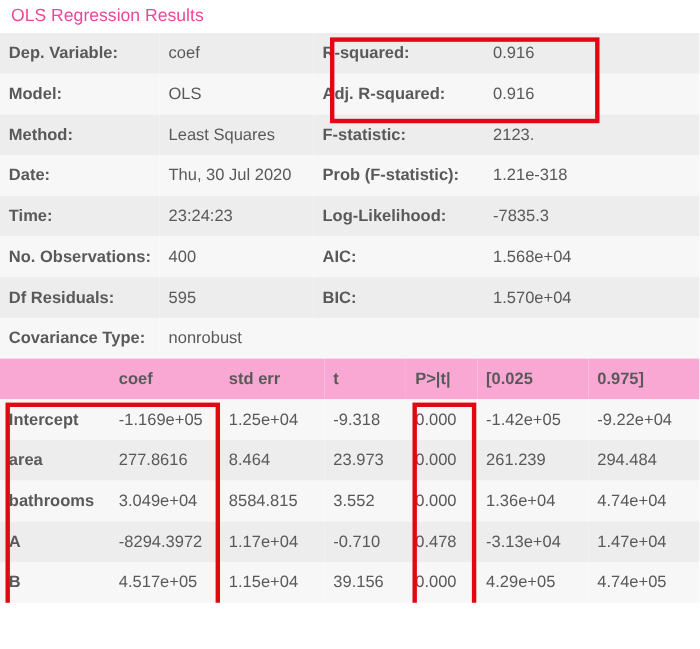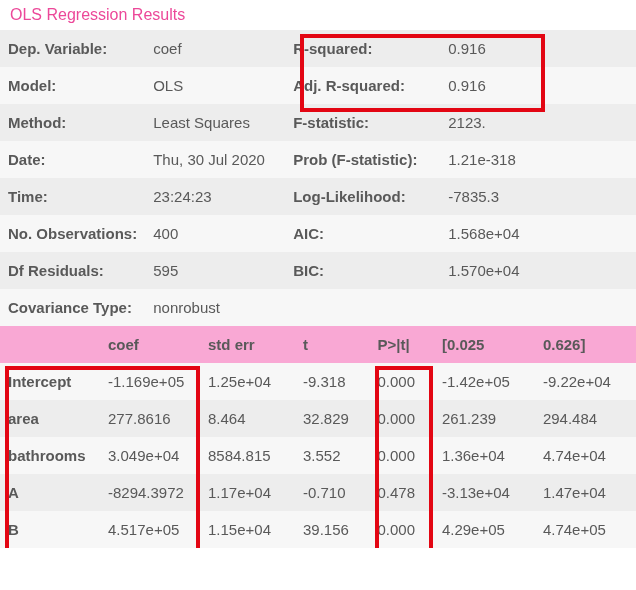--- a/index.html
+++ b/index.html
@@ -124,38 +124,38 @@
         <col>
     </colgroup>
     <thead>
         <tr id="coef-head">
           <th><b></b></th>
           <th><b>coef</b></th>
           <th><b>std err</b></th>
           <th><b>t</b></th>
           <th><b>P&gt;|t|</b></th>
           <th><b>[0.025</b></th>
-          <th><b>0.626]</b></th>
+          <th><b>0.975]</b></th>
         </tr>
       </thead>
     <tbody id="coef-body">
         <tr>
           <td class="rowlbl"><b>Intercept</b></td>
           <td>-1.169e+05</td>
           <td>1.25e+04</td>
           <td>-9.318</td>
           <td>0.000</td>
           <td>-1.42e+05</td>
           <td>-9.22e+04</td>
         </tr>
         <tr>
           <td class="rowlbl"><b>area</b></td>
           <td>277.8616</td>
           <td>8.464</td>
-          <td>32.829</td>
+          <td>23.973</td>
           <td>0.000</td>
           <td>261.239</td>
           <td>294.484</td>
         </tr>
         <tr>
           <td class="rowlbl"><b>bathrooms</b></td>
           <td>3.049e+04</td>
           <td>8584.815</td>
           <td>3.552</td>
           <td>0.000</td>

